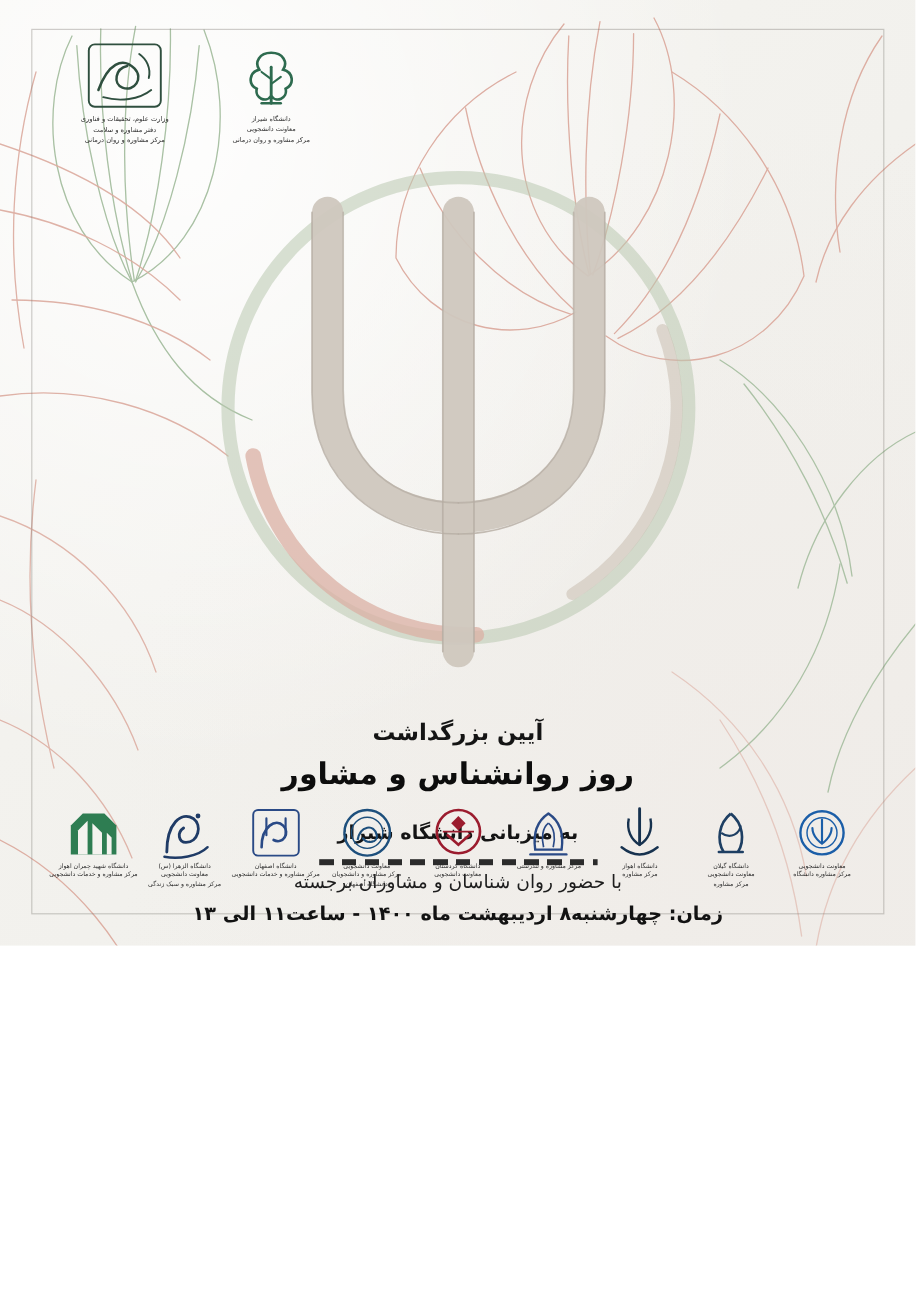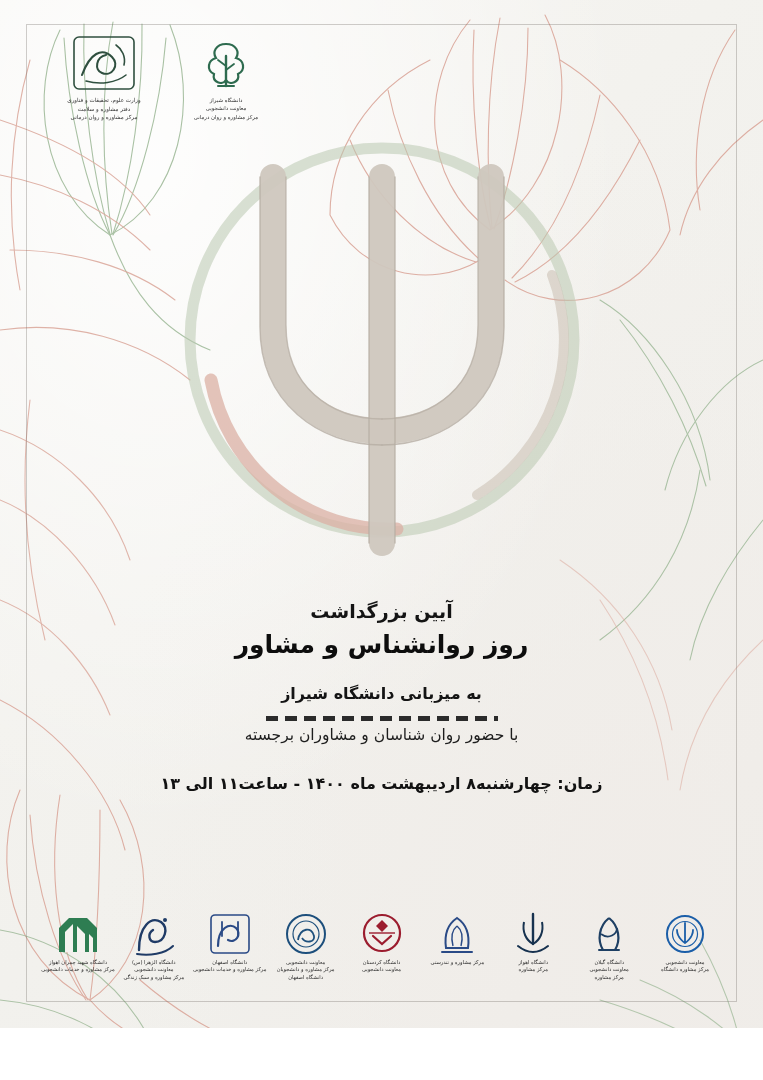--- a/index.html
+++ b/index.html
@@ -4,21 +4,21 @@
 <style>
   * { box-sizing: border-box; margin: 0; padding: 0; }
   html, body {
     width: 763px; height: 1080px;
     background: #ffffff;
     font-family: "DejaVu Sans", "Liberation Sans", sans-serif;
     overflow: hidden;
   }
   .poster {
     position: relative;
-    width: 763px; height: 1028px;
+    width: 763px; height: 788px;
     background: linear-gradient(135deg, #f7f6f3 0%, #f3f2ee 40%, #efeeea 100%);
     overflow: hidden;
   }
   
   .poster:before {
     content: "";
     position: absolute; inset: 0;
     background:
       radial-gradient(ellipse at 20% 15%, rgba(255,255,255,0.85) 0%, rgba(255,255,255,0) 55%),
       radial-gradient(ellipse at 85% 88%, rgba(240,236,232,0.9) 0%, rgba(255,255,255,0) 60%);
@@ -86,21 +86,21 @@
   }
   .divider {
     width: 232px; height: 5px; margin: 13px auto 0;
     background: repeating-linear-gradient(to right, #2b2b2b 0, #2b2b2b 12px, transparent 12px, transparent 19px);
   }
   .t-line {
     font-size: 15.5px; margin-top: 11px; color: #1d1d1d; line-height: 1.6;
   }
   .t-line.first { margin-top: 2px; }
   .t-time {
-    font-size: 16px; font-weight: bold; margin-top: 26px; color: #121212;
+    font-size: 16px; font-weight: bold; margin-top: 4px; color: #121212;
   }
   .t-link {
     font-size: 15px; font-weight: bold; margin-top: 26px;
     color: #6b33a6; letter-spacing: .1px;
     direction: ltr; unicode-bidi: isolate;
   }
 
   
   .bottom-logos {
     position: absolute;

